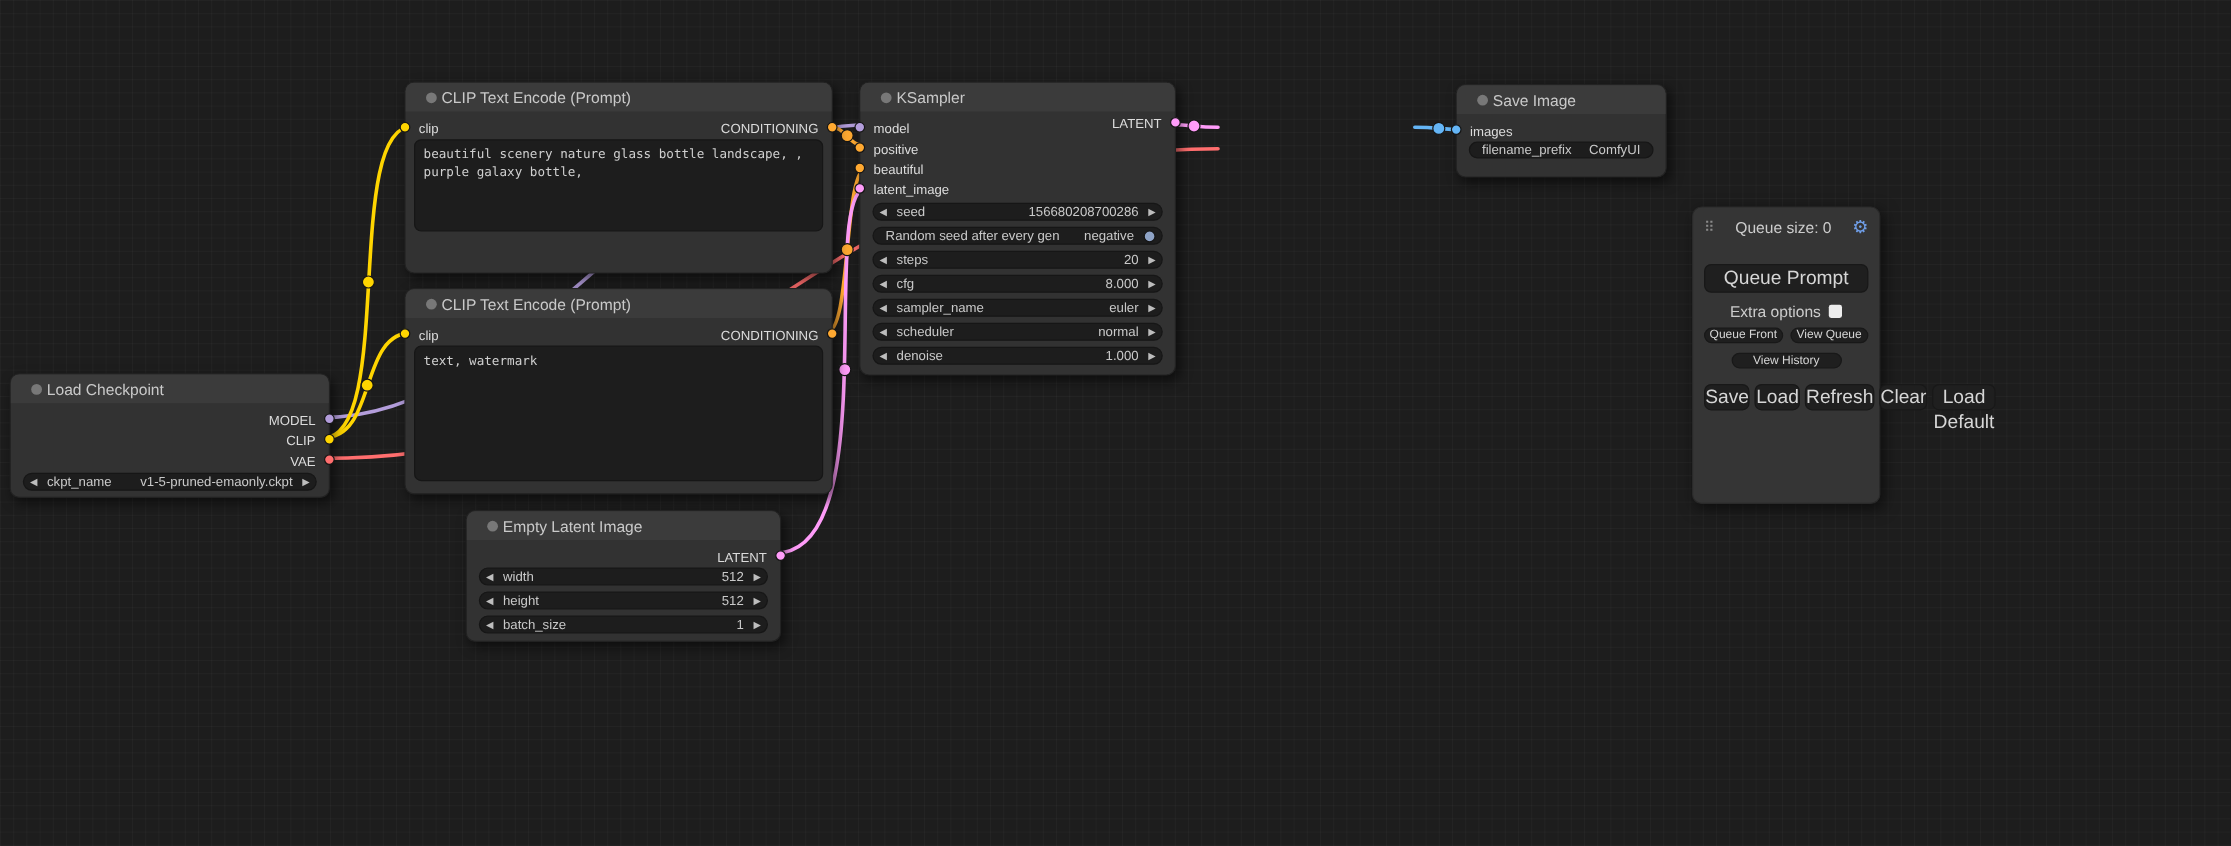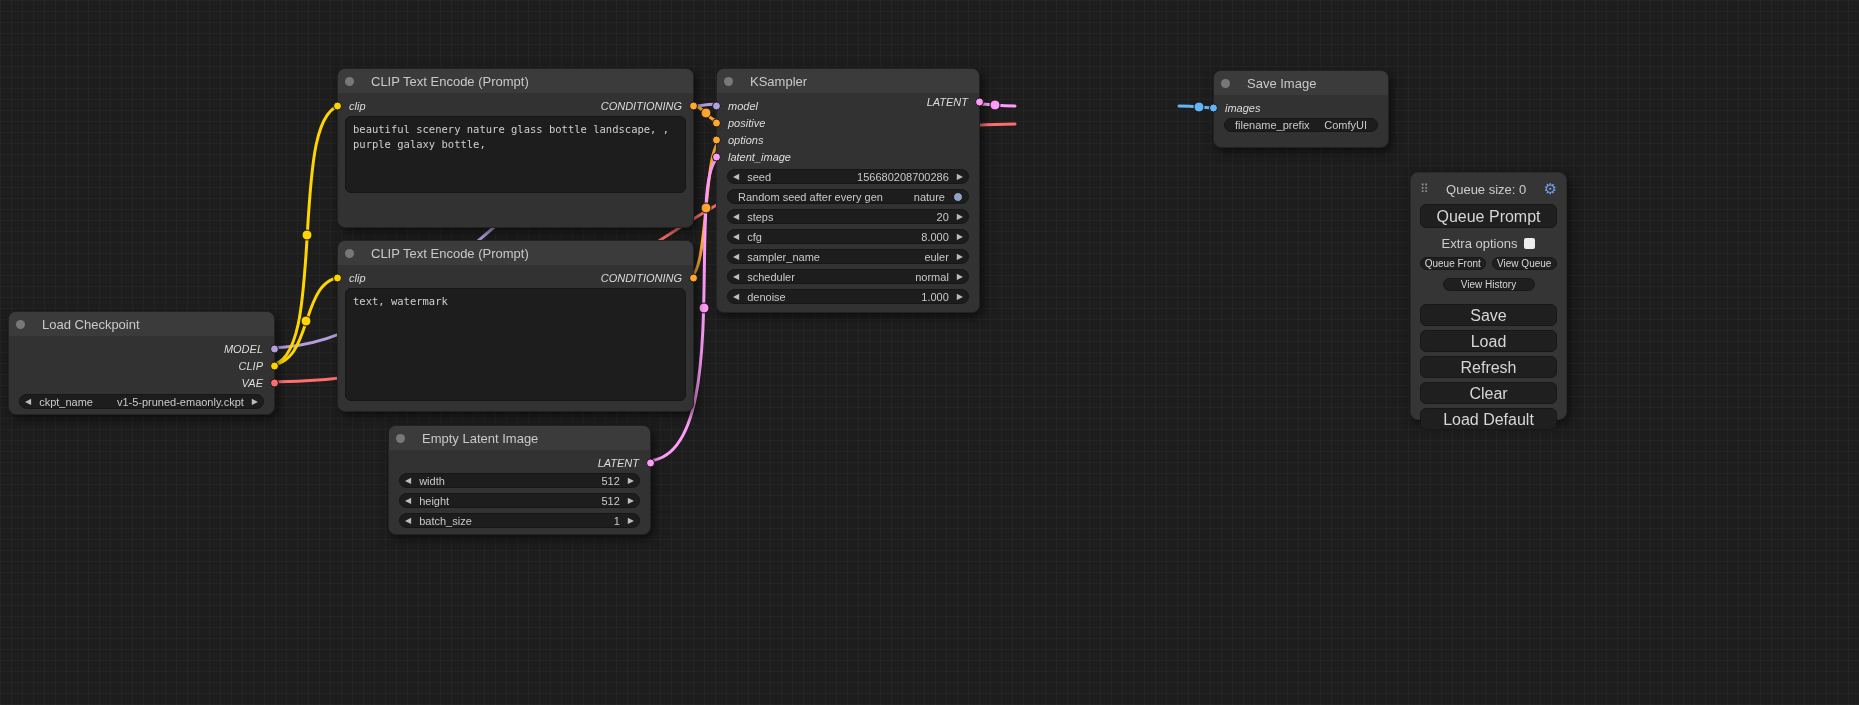--- a/index.html
+++ b/index.html
@@ -18,28 +18,28 @@
   .wire  { fill:none; stroke-width:3; stroke-linecap:round; }
   .wire-dot { stroke:#151515; stroke-width:1; }
 
   .node {
     position:absolute; z-index:2; background:#323232;
     border:1px solid #222; border-radius:8px;
     box-shadow:3px 4px 10px rgba(0,0,0,.55);
   }
   .node-title {
     height:24px; background:#3b3b3b; border-radius:7px 7px 0 0;
-    display:flex; align-items:center; gap:17px; padding:0 7px;
+    display:flex; align-items:center; gap:4px; padding:0 17px;
     font-size:13px; color:#c9c9c9;
   }
   .collapse-dot { width:9px; height:9px; border-radius:50%; background:#787878; flex:none; }
   .node-body { padding-top:4px; }
 
-  .slot-row { position:relative; display:flex; align-items:center; height:17px;
-              padding:0 11px; font-size:11px; color:#dcdcdc;font-style:italic; }
+  .slot-row { position:relative; display:flex; align-items:flex-end; height:17px;
+              padding:0 11px; font-size:11px; color:#dcdcdc; }
   .slot-row.dual { justify-content:space-between; }
   .slot-row.out  { justify-content:flex-end; }
   .slot-row.abs  { position:absolute; left:0; right:0; }
 
   .dot { position:absolute; top:50%; width:9px; height:9px; border-radius:50%;
          border:1px solid #151515; transform:translateY(-50%); }
   .dot.in  { left:-5px; }
   .dot.out { right:-5px; }
   .c-model{background:#B39DDB}.c-clip{background:#FFD500}.c-vae{background:#FF6E6E}
   .c-cond{background:#FFA931}.c-latent{background:#FF9CF9}.c-image{background:#64B5F6}
@@ -59,29 +59,29 @@
 
   .queue-panel { position:absolute; z-index:3; background:#353535; border:1px solid #2a2a2a;
                  border-radius:8px; box-shadow:3px 4px 12px rgba(0,0,0,.55);
                  padding:7px 9px; display:flex; flex-direction:column; }
   .qp-header { display:flex; align-items:center; justify-content:space-between;
                color:#cccccc; font-size:13px; height:18px; }
   .qp-handle { color:#8a8a8a; font-size:12px; cursor:grab; }
   .qp-gear { color:#6f9ee8; font-size:15px; cursor:pointer; }
   .btn { background:#1f1f1f; border:1px solid #181818; color:#d6d6d6;
          border-radius:6px; text-align:center; cursor:pointer; }
-  .btn-queue { height:24px; font-size:16px; line-height:23px; margin-top:6px; }
+  .btn-queue { height:24px; font-size:16px; line-height:23px; margin-top:22px; }
   .qp-extra { display:flex; align-items:center; justify-content:center; gap:7px;
               color:#cccccc; font-size:13px; margin-top:8px; }
   .qp-checkbox { width:11px; height:11px; background:#ededed; border-radius:2px; cursor:pointer; }
   .qp-small-row { display:flex; justify-content:space-between; margin-top:6px; gap:6px; }
   .btn-small { flex:1; height:13px; font-size:10px; line-height:12px; border-radius:7px; }
   .btn-history { width:92px; margin:8px auto 0; height:13px; font-size:10px;
                  line-height:12px; border-radius:7px; }
-  .qp-stack { margin-top:13px; display:flex; flex-direction:column; gap:4px; }
+  .qp-stack { margin-top:13px; display:flex; flex-direction:row; gap:4px; }
   .qp-stack .btn { height:22px; font-size:16px; line-height:21px; }
 </style>
 </head>
 <body>
 
 <div class="canvas">
 
   <svg class="wires" width="1859" height="705">
     <path class="wire" d="M269,348 C440,348 550,104 723,104" stroke="#B39DDB"></path>
     <path class="wire" d="M269,382 C620,382 660,124 1015,124" stroke="#FF6E6E"></path>
@@ -205,36 +205,36 @@
       <div class="slot-row">
         <span class="dot in c-model"></span>
         <span>model</span>
       </div>
       <div class="slot-row">
         <span class="dot in c-cond"></span>
         <span>positive</span>
       </div>
       <div class="slot-row">
         <span class="dot in c-cond"></span>
-        <span>options</span>
+        <span>beautiful</span>
       </div>
       <div class="slot-row">
         <span class="dot in c-latent"></span>
         <span>latent_image</span>
       </div>
 
       <div class="widget" style="margin-top:4px;">
         <span class="arrow">◀</span>
         <span class="w-label">seed</span>
         <span class="w-value">156680208700286</span>
         <span class="arrow">▶</span>
       </div>
       <div class="widget">
         <span class="w-label">Random seed after every gen</span>
-        <span class="w-value">nature</span>
+        <span class="w-value">negative</span>
         <span class="toggle-dot"></span>
       </div>
       <div class="widget">
         <span class="arrow">◀</span>
         <span class="w-label">steps</span>
         <span class="w-value">20</span>
         <span class="arrow">▶</span>
       </div>
       <div class="widget">
         <span class="arrow">◀</span>

